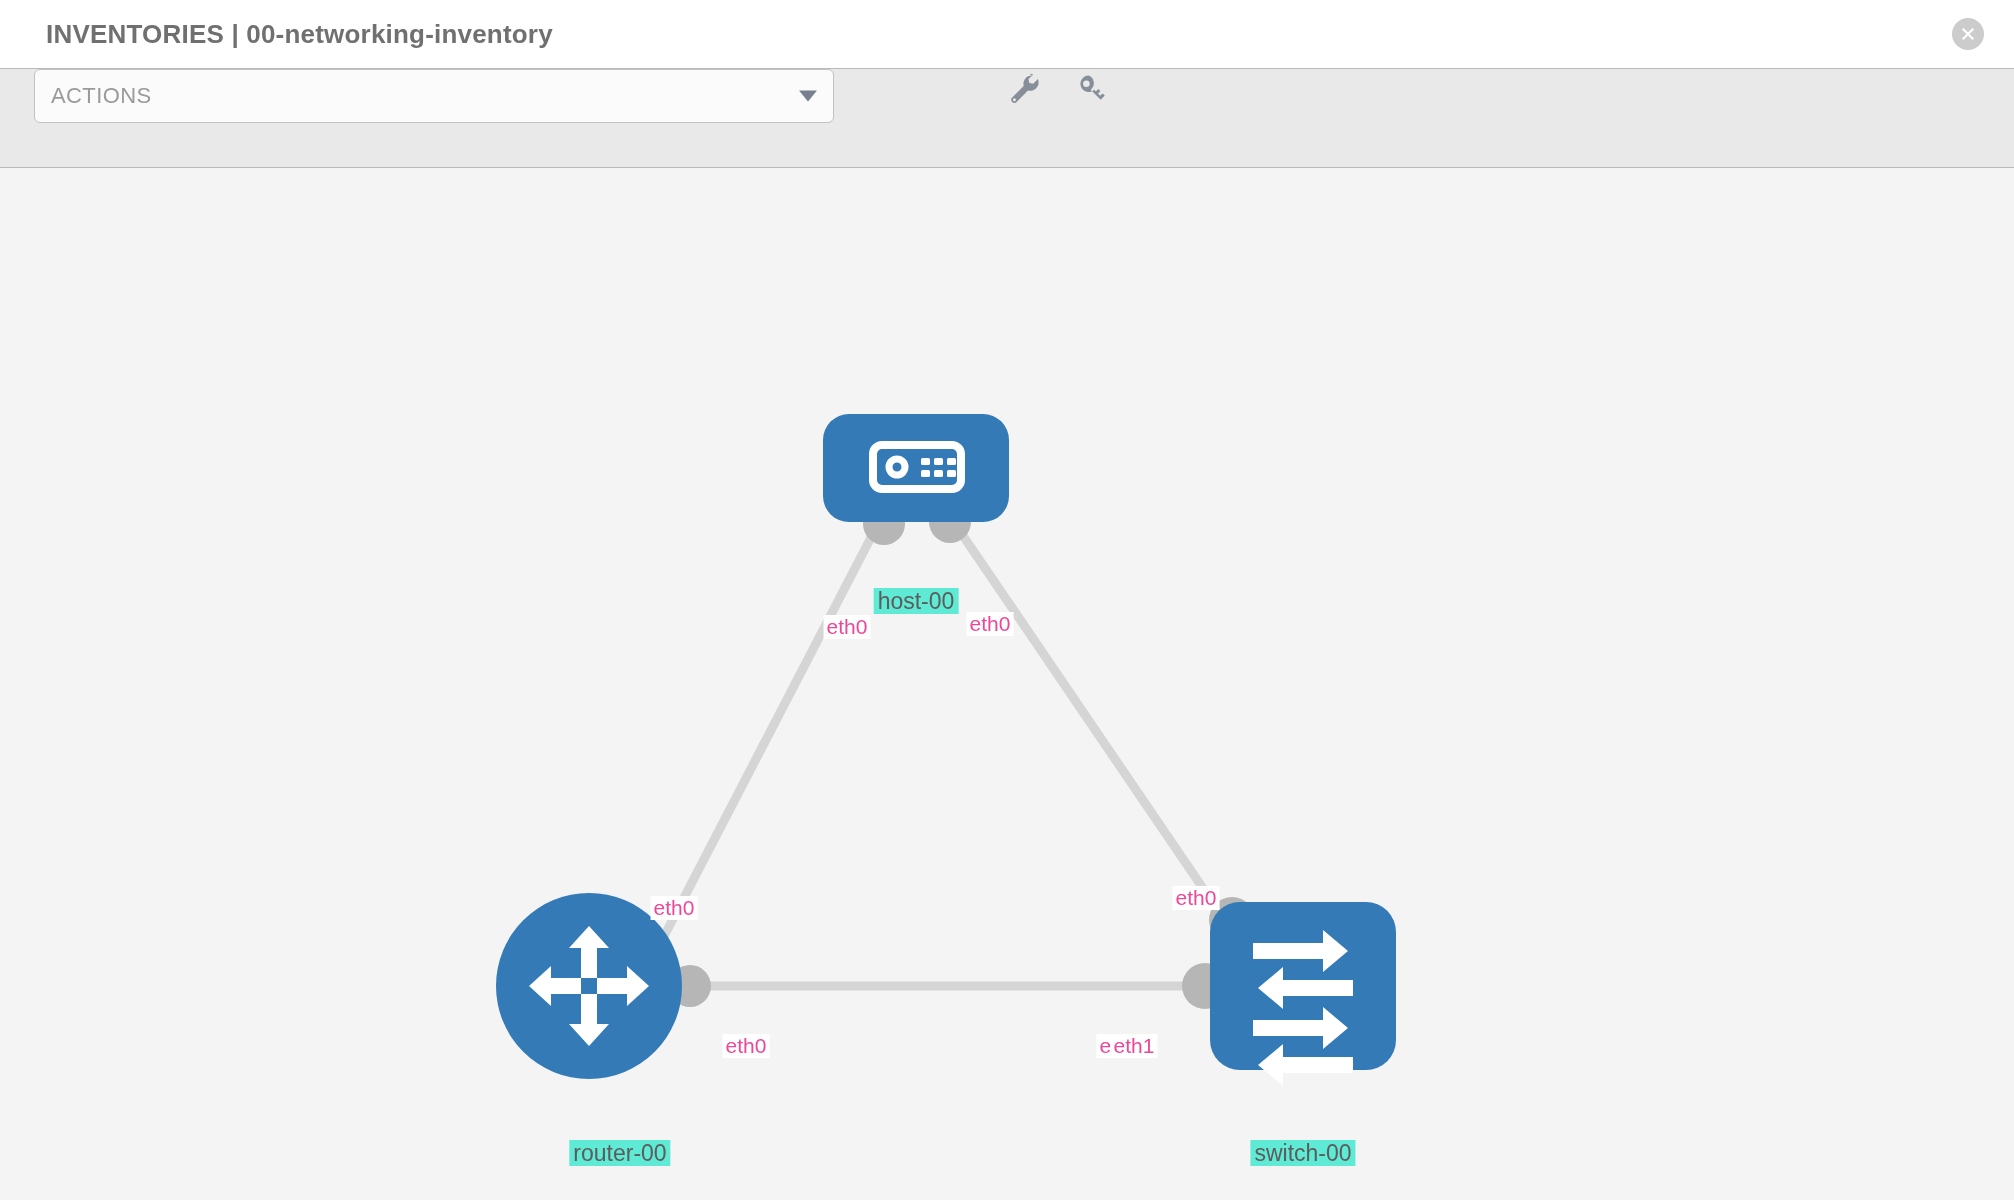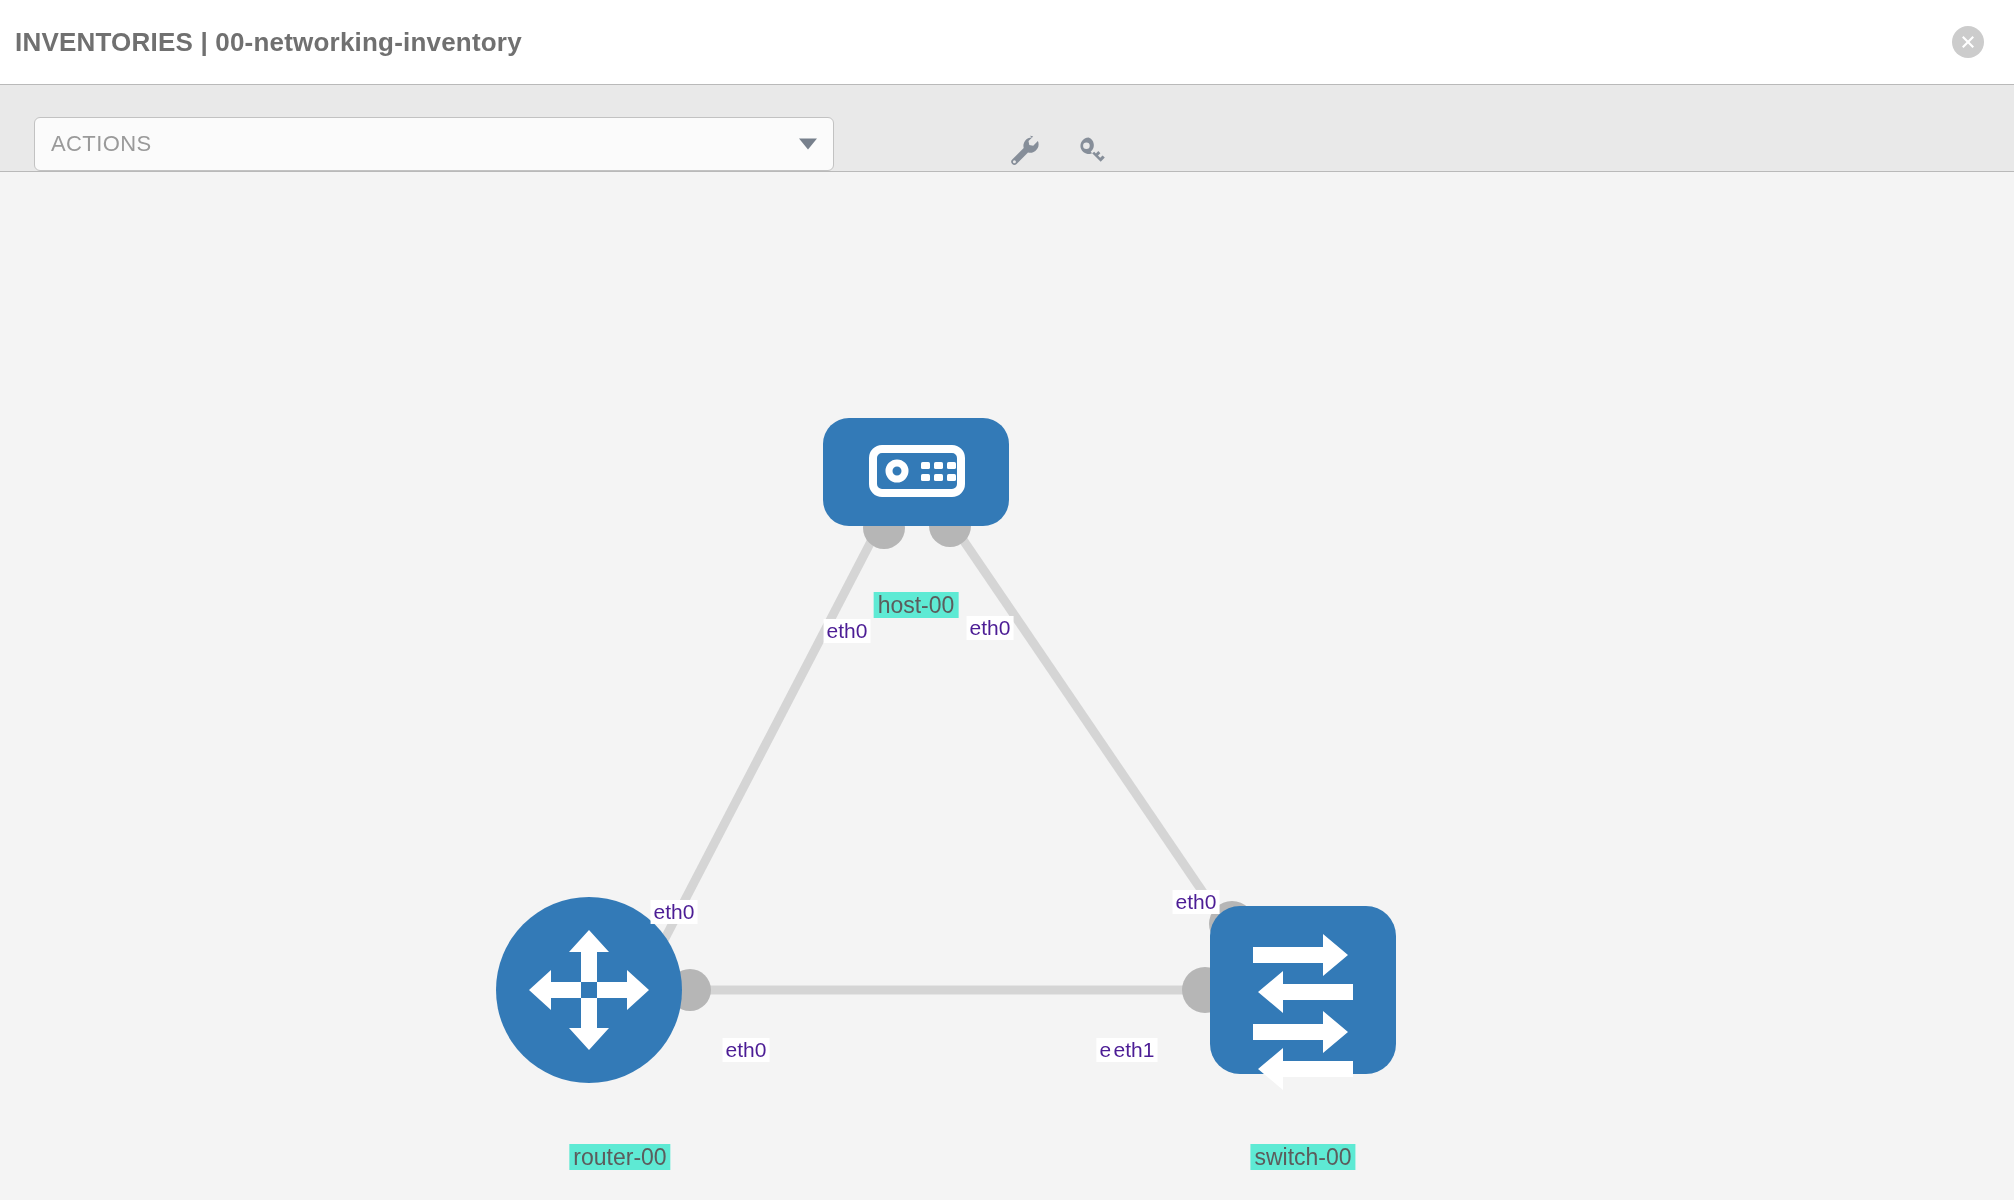--- a/index.html
+++ b/index.html
@@ -12,25 +12,25 @@
     width: 2014px;
     height: 1200px;
     overflow: hidden;
     font-family: "Liberation Sans", "DejaVu Sans", sans-serif;
     -webkit-font-smoothing: antialiased;
   }
 
   
   .header {
     position: relative;
-    height: 84px;
-    background: #ffffff;
-    display: flex;
-    align-items: center;
-    padding: 0 15px;
+    height: 68px;
+    background: #ffffff;
+    display: flex;
+    align-items: center;
+    padding: 0 46px;
     box-sizing: border-box;
   }
   .header-title {
     font-size: 26px;
     font-weight: bold;
     color: #707070;
     letter-spacing: 0.2px;
     white-space: nowrap;
   }
   .close-icon {
@@ -44,26 +44,26 @@
     background: #cccccc;
     cursor: pointer;
     display: flex;
     align-items: center;
     justify-content: center;
   }
   .close-icon svg { display:block; }
 
   
   .toolbar {
-    height: 88px;
+    height: 100px;
     background: #e9e9e9;
     border-top: 1px solid #b9b9b9;
     border-bottom: 1px solid #b9b9b9;
     display: flex;
-    align-items: flex-end;
+    align-items: flex-start;
     padding: 0 34px;
     box-sizing: border-box;
   }
   .select-box {
     position: relative;
     height: 54px;
     background: #fbfbfb;
     border: 1px solid #c2c2c2;
     border-radius: 6px;
     box-sizing: border-box;
@@ -129,21 +129,21 @@
     color: #5c5c5c;
     font-size: 23px;
     line-height: 1.05;
     padding: 1px 4px;
     white-space: nowrap;
   }
   .port-label {
     position: absolute;
     transform: translate(-50%, -50%);
     background: #ffffff;
-    color: #4c1d95;
+    color: #ec4899;
     font-size: 21px;
     line-height: 1.05;
     padding: 1px 3px;
     white-space: nowrap;
   }
 
   
   .zoom-panel {
     position: absolute;
     right: 0;

